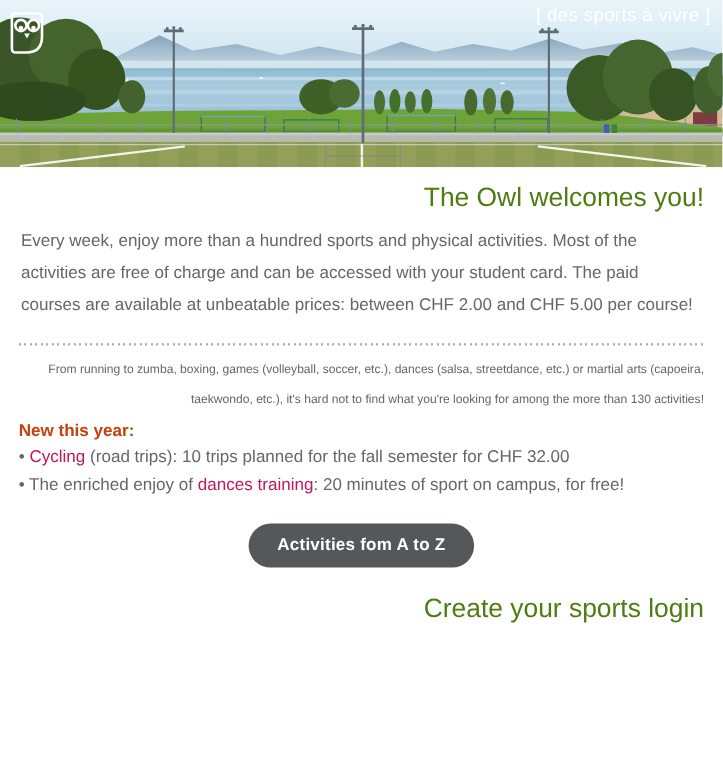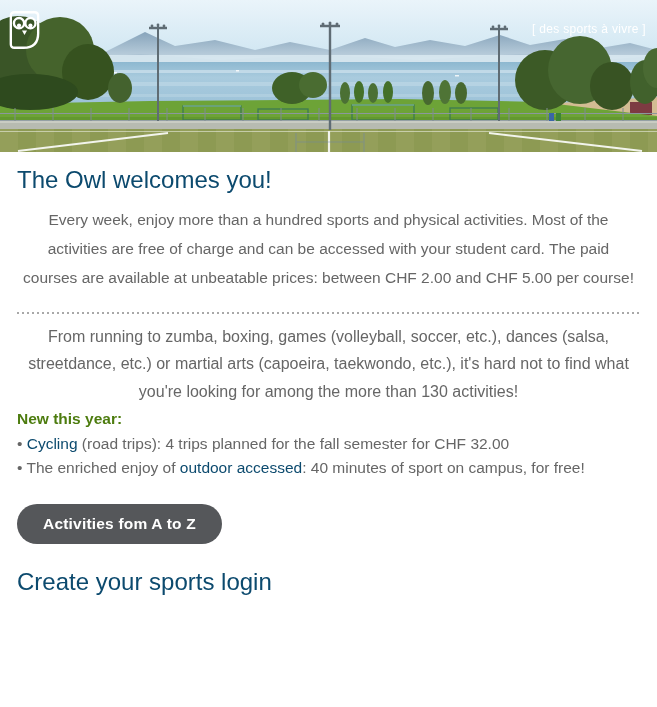--- a/index.html
+++ b/index.html
@@ -3,37 +3,37 @@
 <meta charset="utf-8">
 <style>
   html,body{margin:0;padding:0;}
   body{
     width:657px;height:707px;overflow:hidden;background:#ffffff;
     font-family:"Liberation Sans", sans-serif;color:#666666;
   }
   .hero{position:relative;width:657px;height:152px;}
   .hero svg.photo{display:block;width:657px;height:152px;}
   .logo{position:absolute;top:10px;left:9px;width:31px;height:40px;}
-  .tagline{position:absolute;top:22px;right:11px;color:#ffffff;font-size:12px;letter-spacing:.3px;}
+  .tagline{position:absolute;top:4px;right:11px;color:#ffffff;font-size:17px;letter-spacing:.3px;}
   .content{padding:0 17px;}
   .content h1{
-    font-size:24px;font-weight:400;color:#0c4a6e;text-align:left;
+    font-size:24px;font-weight:400;color:#4d7c0f;text-align:right;
     margin:14px 0 10px;line-height:1.2;
   }
-  .p-center{font-size:15.5px;line-height:29px;text-align:center;margin:0 2px 13px;}
+  .p-center{font-size:15.5px;line-height:29px;text-align:left;margin:0 2px 13px;}
   .divider{
     height:2px;border:0;margin:20px 0 4px;
     background-image:repeating-linear-gradient(90deg,#a8a8a8 0 2px,transparent 2px 5px);
   }
   .h-act{margin-top:22px !important;}
-  .p-left{font-size:16px;line-height:27.5px;text-align:center;margin:9px 0 2px;}
-  .p-new{font-size:15.5px;line-height:24.5px;font-weight:700;color:#4d7c0f;margin:2px 0 0;}
+  .p-left{font-size:11px;line-height:27.5px;text-align:right;margin:9px 0 2px;}
+  .p-new{font-size:15.5px;line-height:24.5px;font-weight:700;color:#c2410c;margin:2px 0 0;}
   .p-bullet{font-size:15.5px;line-height:24.5px;margin:0;}
-  a.link{color:#0c4a6e;text-decoration:none;cursor:pointer;}
-  .btn-row{text-align:left;margin:23px 0 0;}
+  a.link{color:#be185d;text-decoration:none;cursor:pointer;}
+  .btn-row{text-align:center;margin:23px 0 0;}
   .btn{
     display:inline-block;background:#55575a;color:#ffffff;
     font-size:15.5px;font-weight:700;letter-spacing:.2px;
     padding:11px 26px;border-radius:22px;text-decoration:none;cursor:pointer;
   }
   .h-login{margin-top:24px !important;}
 </style>
 </head>
 <body>
 
@@ -175,23 +175,23 @@
     <p class="p-center">Every week, enjoy more than a hundred sports and physical activities. Most of the activities are free of charge and can be accessed with your student card. The paid courses are available at unbeatable prices: between CHF 2.00 and CHF 5.00 per course!</p>
 
 
     <hr class="divider">
 
 
     <p class="p-left">From running to zumba, boxing, games (volleyball, soccer, etc.), dances (salsa, streetdance, etc.) or martial arts (capoeira, taekwondo, etc.), it's hard not to find what you're looking for among the more than 130 activities!</p>
 
     <p class="p-new">New this year:</p>
 
-    <p class="p-bullet"><span>• </span><a class="link">Cycling</a><span> (road trips): 4 trips planned for the fall semester for CHF 32.00</span></p>
+    <p class="p-bullet"><span>• </span><a class="link">Cycling</a><span> (road trips): 10 trips planned for the fall semester for CHF 32.00</span></p>
 
-    <p class="p-bullet"><span>• The enriched enjoy of </span><a class="link">outdoor accessed</a><span>: 40 minutes of sport on campus, for free!</span></p>
+    <p class="p-bullet"><span>• The enriched enjoy of </span><a class="link">dances training</a><span>: 20 minutes of sport on campus, for free!</span></p>
 
     <div class="btn-row">
       <a class="btn">Activities fom A to Z</a>
     </div>
 
     <h1 class="h-login">Create your sports login</h1>
 
   </div>
 </div>
 

